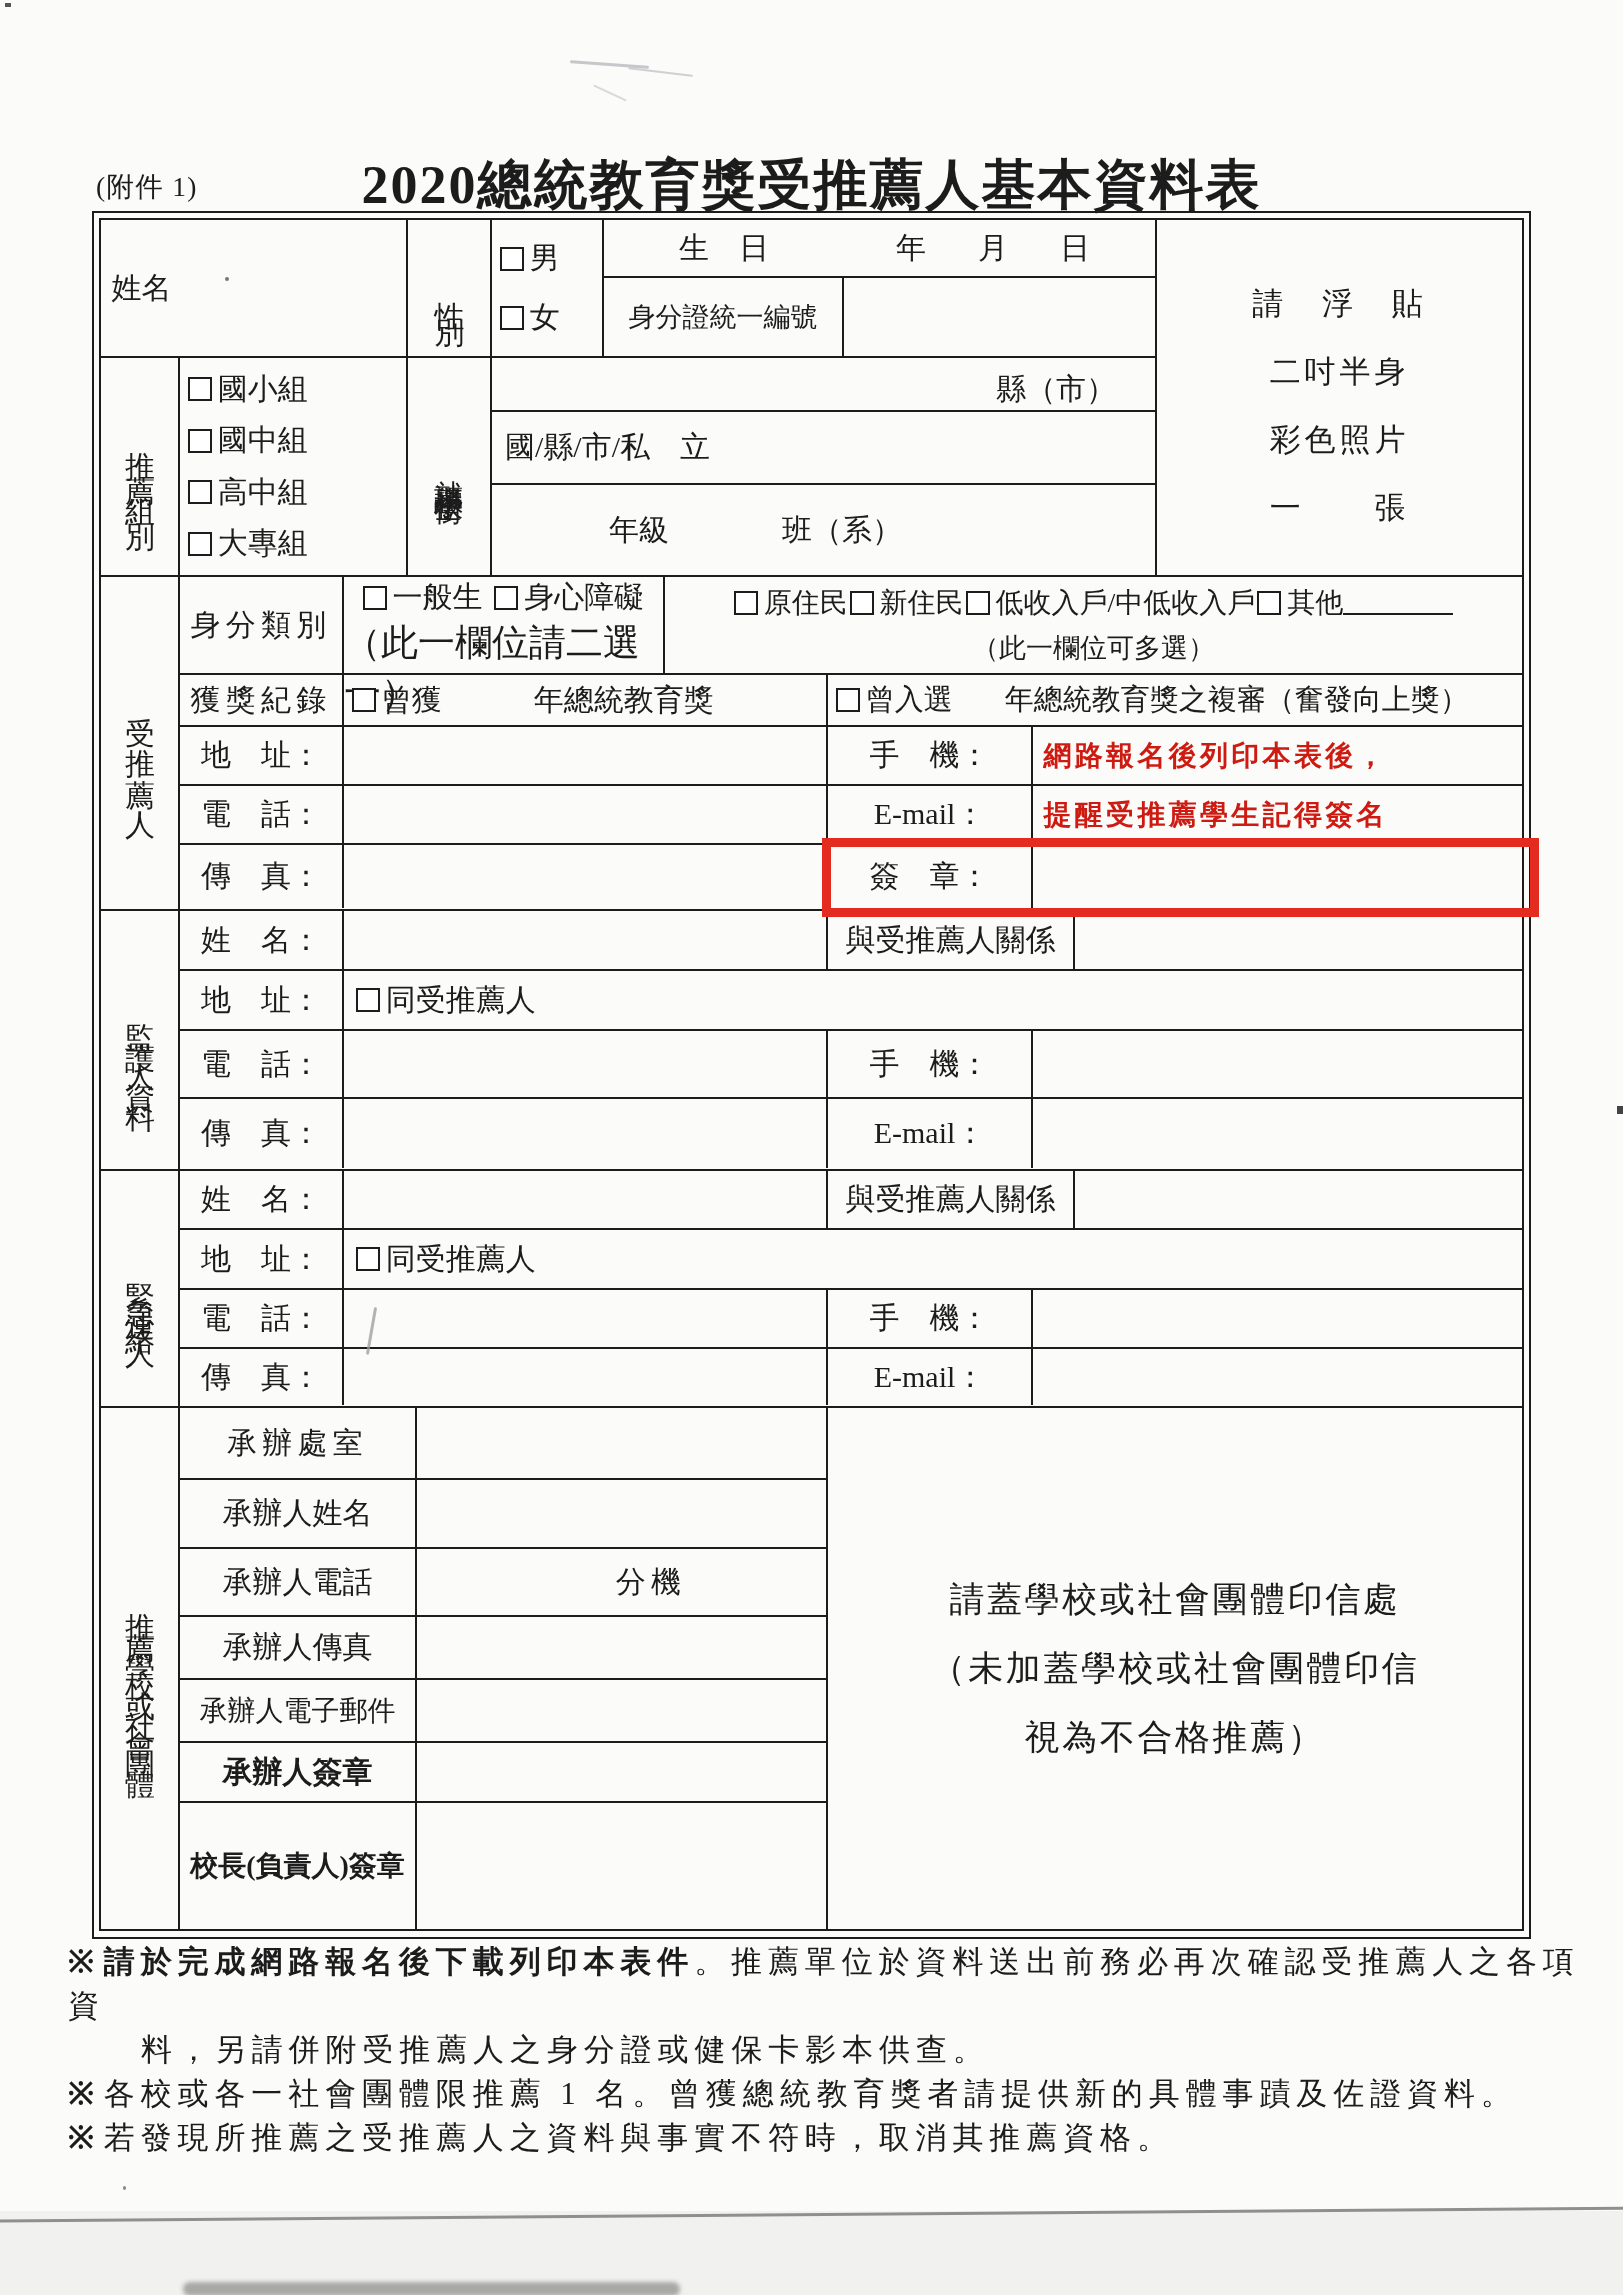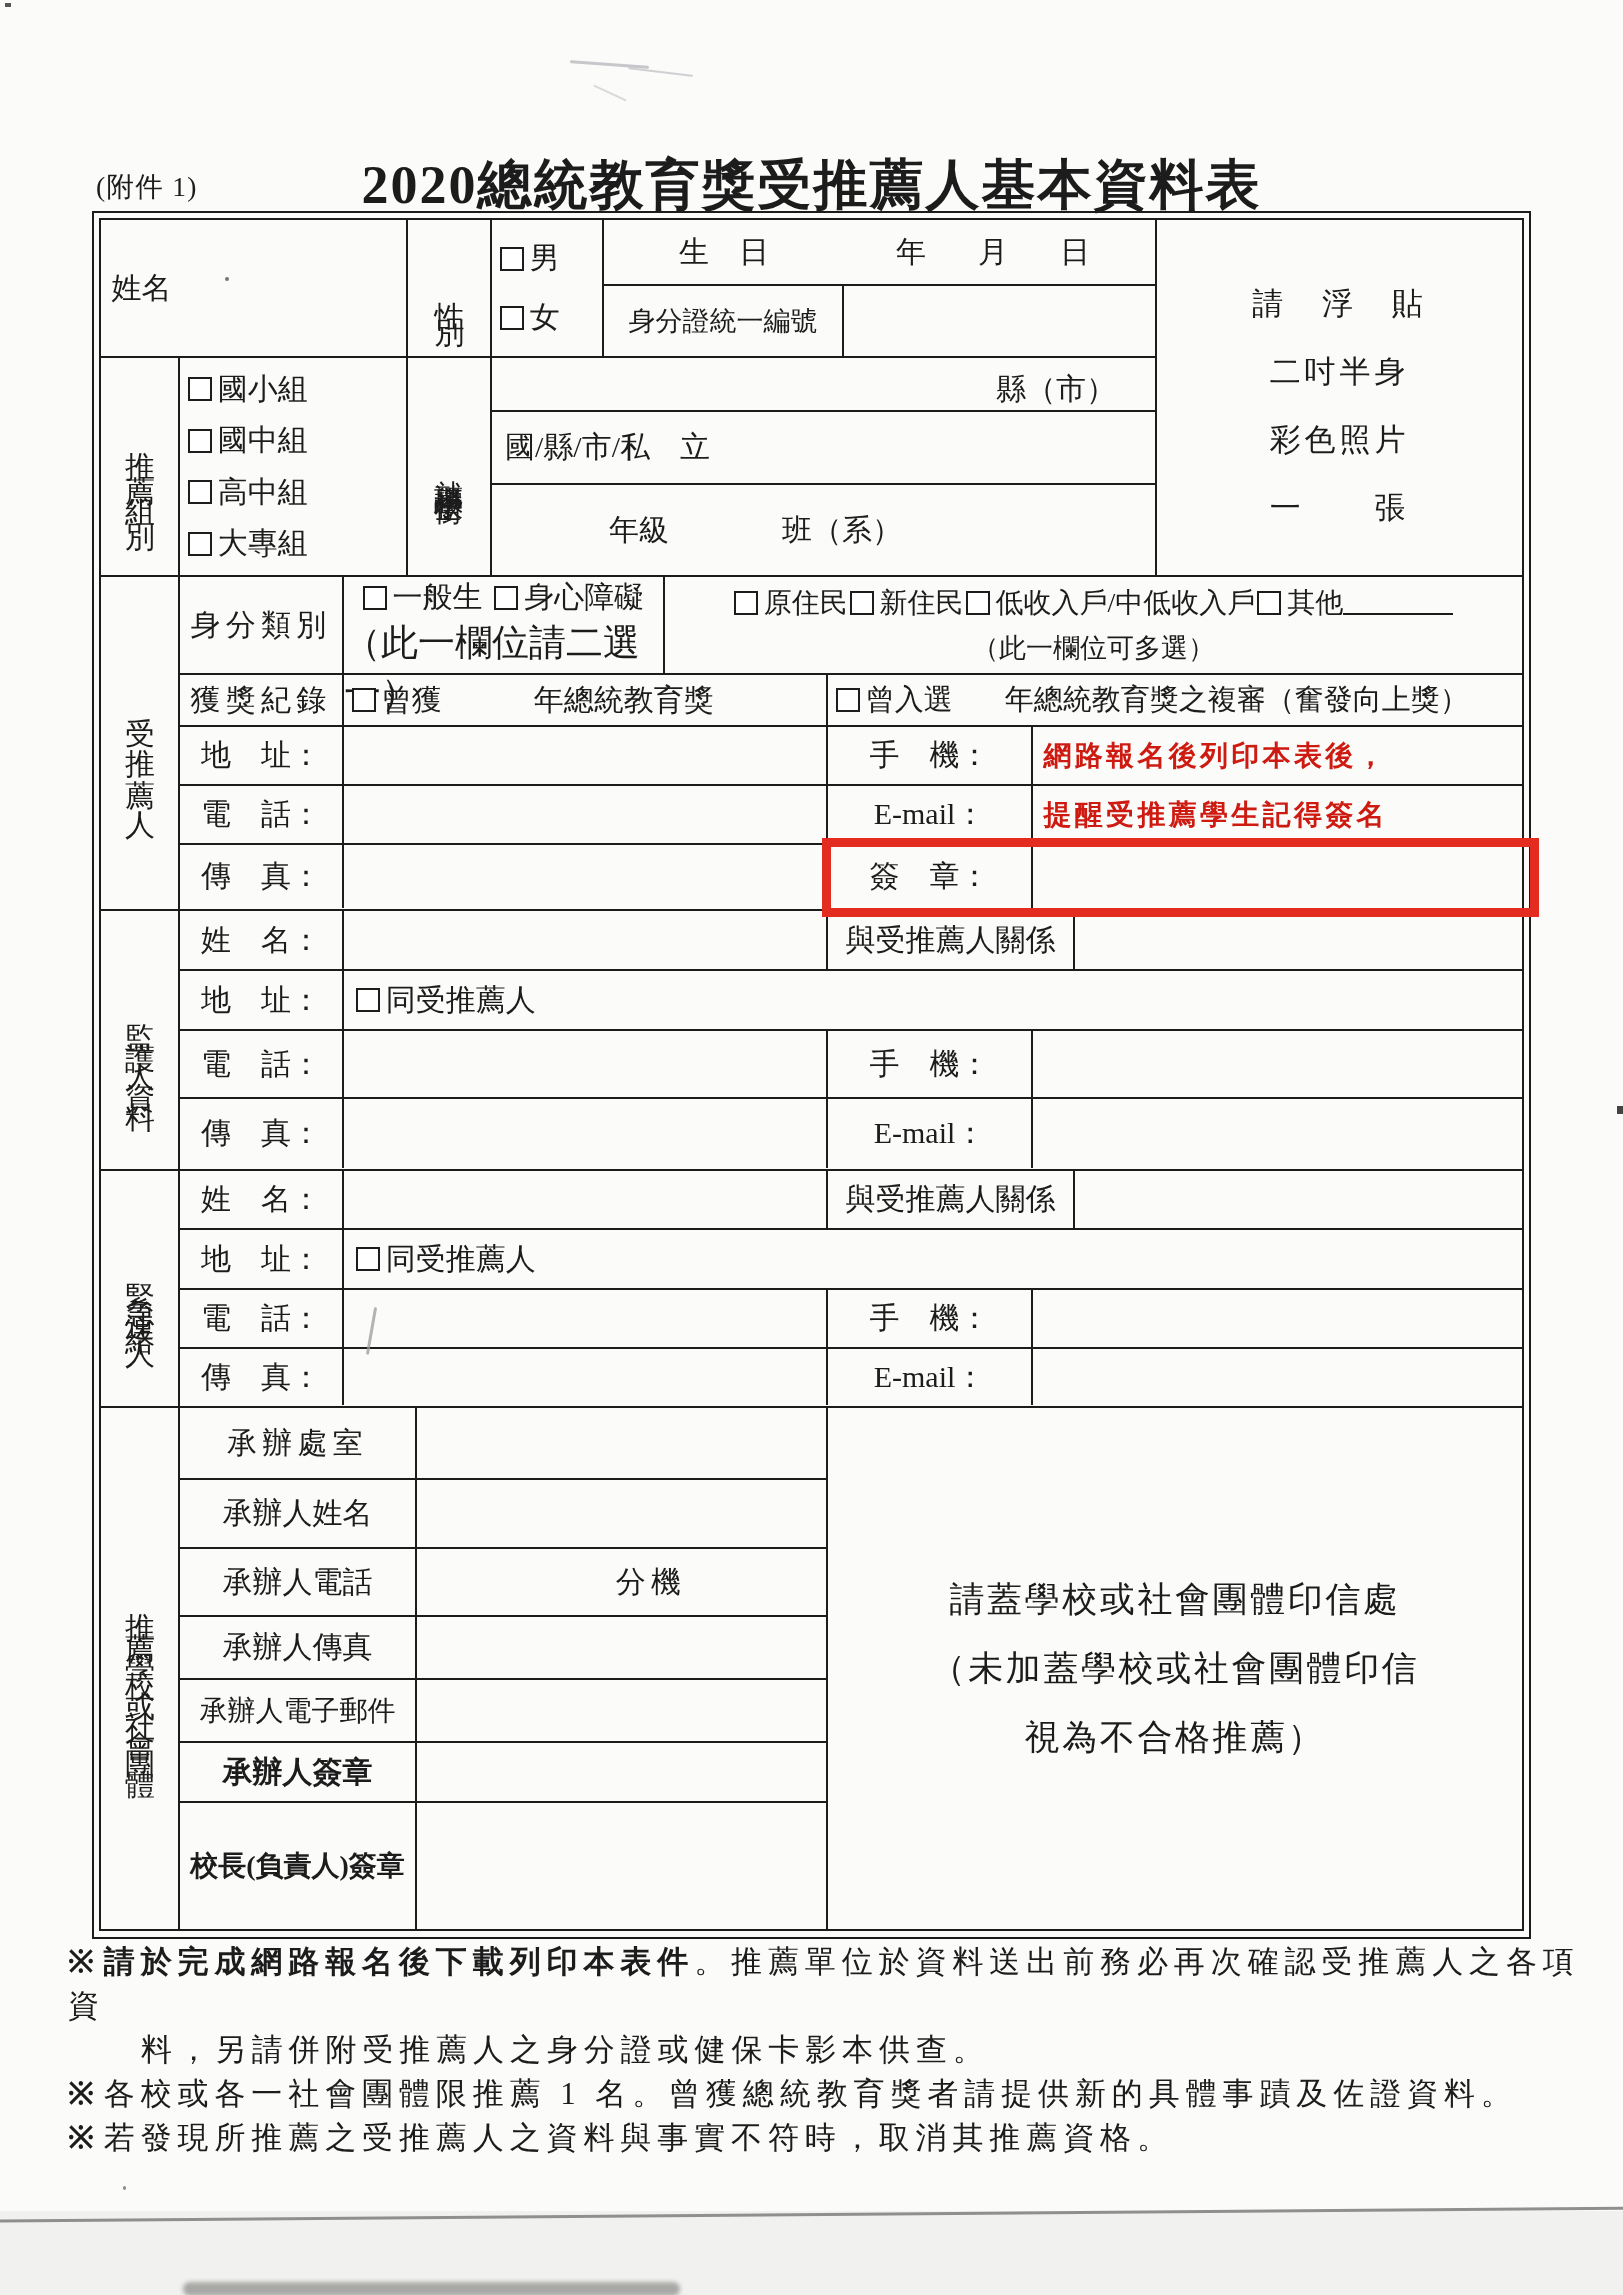--- a/index.html
+++ b/index.html
@@ -91,21 +91,21 @@
           <div class="cbrow">
               <span class="cb"></span>
               <span>男</span>
             </div>
           <div class="cbrow">
               <span class="cb"></span>
               <span>女</span>
             </div>
         </div>
         <div class="col grow">
-          <div class="r bb br" style="height:66px">
+          <div class="r bb br" style="height:58px">
             <div class="c" style="width:240px">生　日</div>
             <div class="r grow" style="align-items:center;justify-content:space-evenly;padding-right:13px">
               <span>年</span>
               <span>月</span>
               <span>日</span>
             </div>
           </div>
           <div class="r grow br">
             <div class="c br" style="width:240px;font-size:27px">身分證統一編號</div>
             <div class="c grow"></div>

